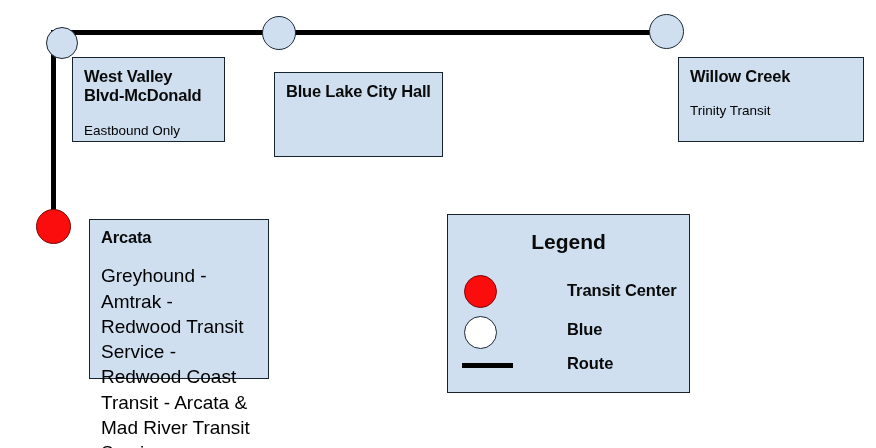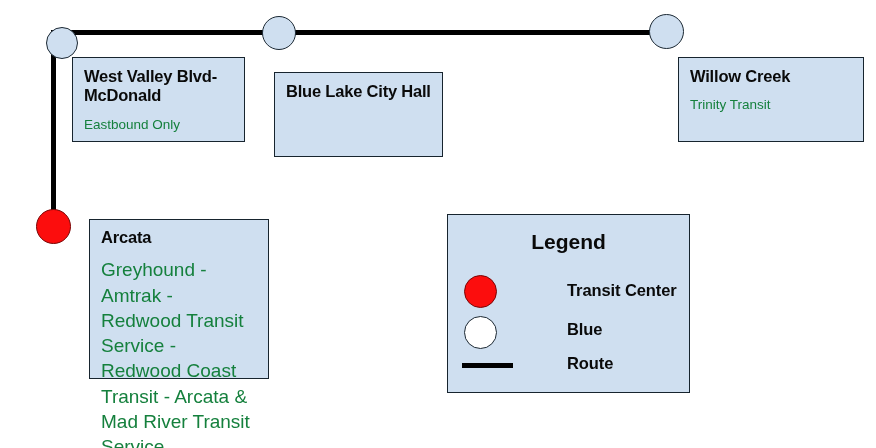--- a/index.html
+++ b/index.html
@@ -58,23 +58,23 @@
   .info-title {
     font-size: 16.5px;
     font-weight: bold;
     color: #0a0a0a;
     line-height: 1.17;
     letter-spacing: -0.2px;
   }
   .info-sub {
     font-size: 13.5px;
     font-weight: normal;
-    color: #15803d;
+    color: #000000;
     line-height: 1.28;
-    margin-top: 10px;
+    margin-top: 16px;
   }
 
   
   #legend-box {
     position: absolute;
     background: #cfdff0;
     border: 1.5px solid #17242e;
     box-sizing: border-box;
   }
   .legend-title {
@@ -123,21 +123,21 @@
   <div class="route-line route-vertical" style="left:51px; top:30px; height:197px;"></div>
 
   <div class="stop-node" style="left:46px; top:27px; width:32px; height:32px;"></div>
 
   <div class="stop-node" style="left:262px; top:16px; width:34px; height:34px;"></div>
 
   <div class="stop-node" style="left:649px; top:14px; width:35px; height:35px;"></div>
 
   <div class="transit-center-node" style="left:36px; top:209px; width:35px; height:35px;"></div>
 
-  <div class="info-box" style="left:72px; top:57px; width:173px; height:85px;">
+  <div class="info-box" style="left:72px; top:57px; width:153px; height:85px;">
     <div class="info-title">West Valley Blvd-McDonald</div>
     <div class="info-sub">Eastbound Only</div>
   </div>
 
   <div class="info-box" style="left:274px; top:72px; width:169px; height:85px;">
     <div class="info-title">Blue Lake City Hall</div>
     <div class="info-sub"></div>
   </div>
 
   <div class="info-box" style="left:678px; top:57px; width:186px; height:85px;">

